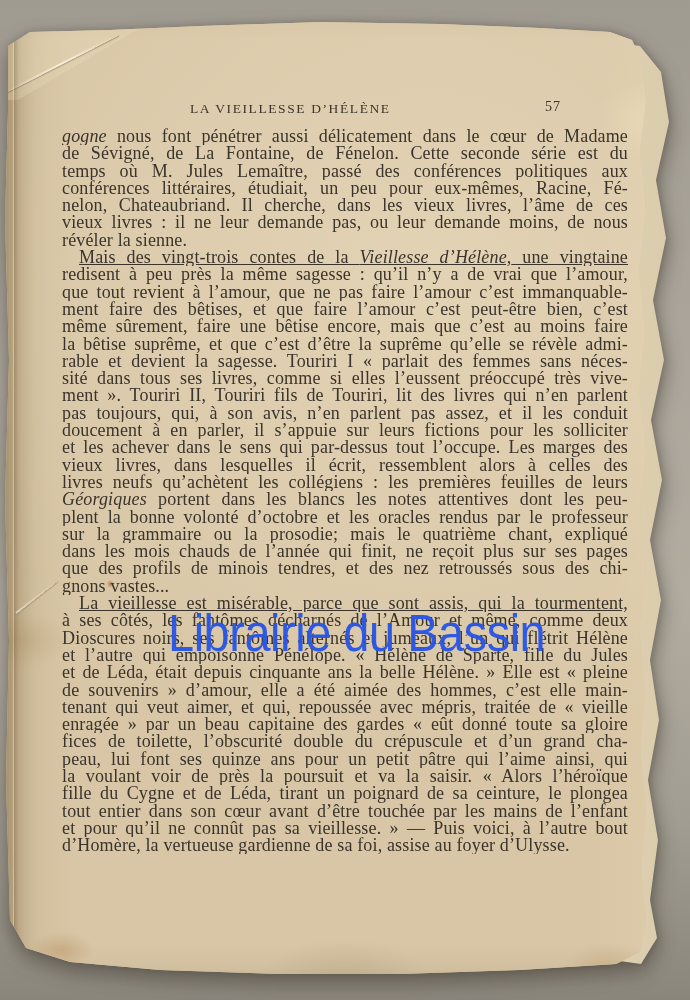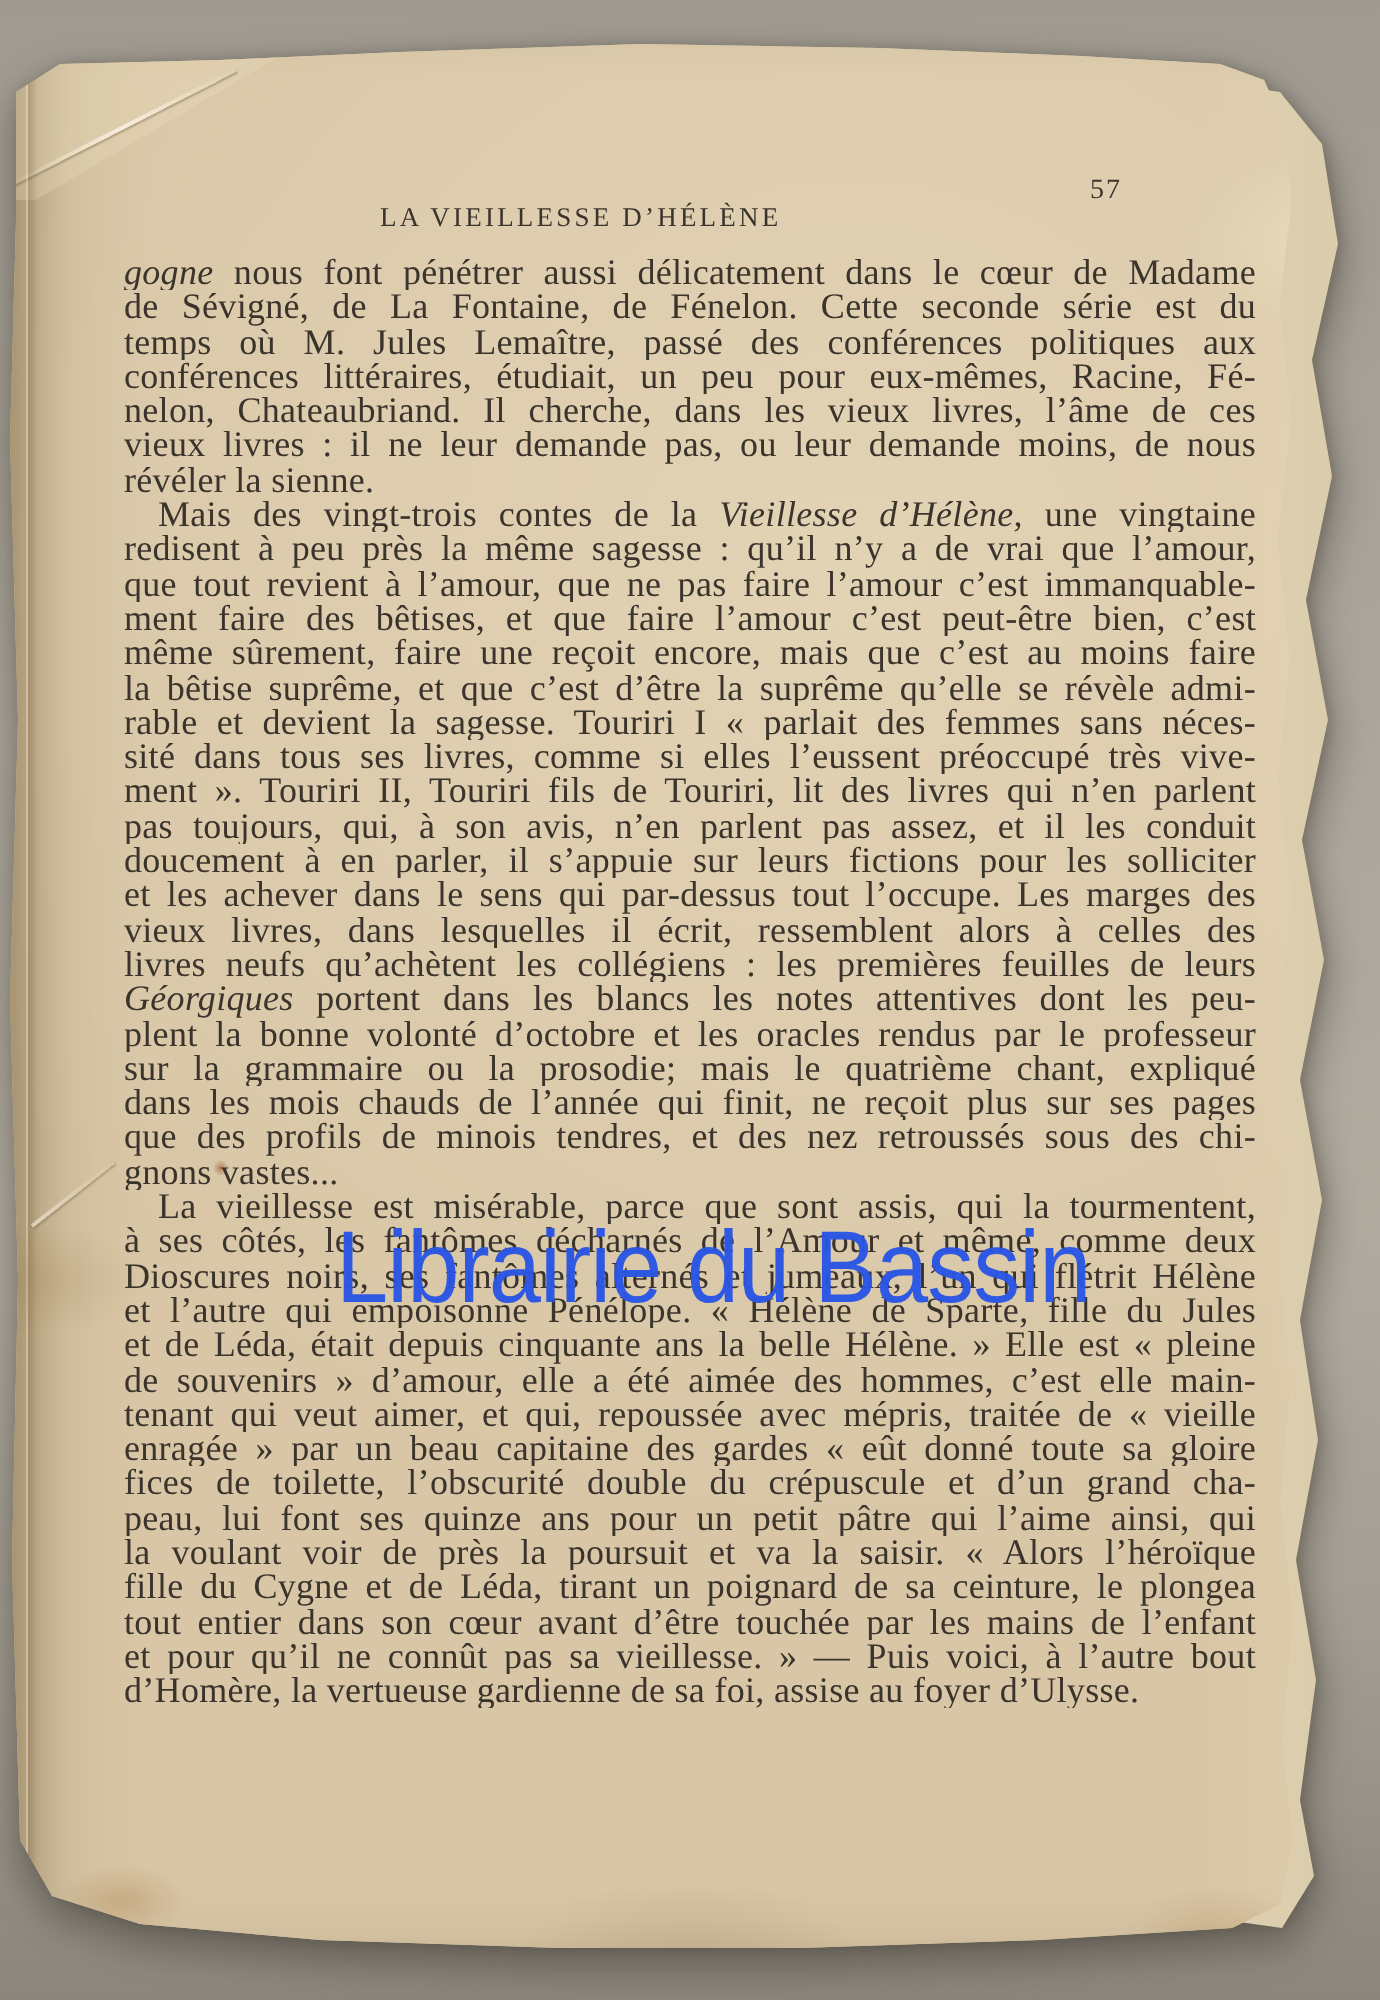--- a/index.html
+++ b/index.html
@@ -58,31 +58,31 @@
   .fold-flap{
     position:absolute;left:0;top:22px;width:150px;height:80px;
     background:rgba(236,222,188,.30);
     clip-path:polygon(0 8px,140px 6px,18px 78px,0 78px);
   }
   .running-header{position:absolute;left:0;top:0;width:100%;}
   .title{
     position:absolute;left:190px;top:101px;color:var(--ink,#3b342c);
     font-size:13.5px;letter-spacing:1.6px;white-space:nowrap;
   }
-  .folio{position:absolute;left:545px;top:88px;color:var(--ink,#3b342c);font-size:14px;letter-spacing:1px;}
+  .folio{position:absolute;left:545px;top:99px;color:var(--ink,#3b342c);font-size:14px;letter-spacing:1px;}
   .text-block{
     position:absolute;left:62px;top:128px;width:566px;color:var(--ink,#3b342c);
     font-size:18px;letter-spacing:.15px;
   }
   .line{
     height:17.3px;line-height:17.3px;overflow:hidden;
     text-align:justify;text-align-last:justify;
   }
   .line.para-end{text-align-last:left;}
-  .line.indent{text-indent:17px;}
+  .line.indent{text-indent:17px;text-decoration:underline;}
   .line i{font-style:italic;}
   .watermark{
     position:absolute;left:168px;top:609px;white-space:nowrap;
     font-family:"Liberation Sans", sans-serif;
     font-size:51px;line-height:50px;letter-spacing:-.5px;
     color:var(--watermark_blue,#2a56e4);opacity:.97;
     transform:scaleX(.92);transform-origin:left center;
   }
 </style>
 </head>
@@ -108,21 +108,21 @@
           <div class="line">de Sévigné, de La Fontaine, de Fénelon. Cette seconde série est du</div>
           <div class="line">temps où M. Jules Lemaître, passé des conférences politiques aux</div>
           <div class="line">conférences littéraires, étudiait, un peu pour eux-mêmes, Racine, Fé-</div>
           <div class="line">nelon, Chateaubriand. Il cherche, dans les vieux livres, l’âme de ces</div>
           <div class="line">vieux livres : il ne leur demande pas, ou leur demande moins, de nous</div>
           <div class="line para-end">révéler la sienne.</div>
           <div class="line indent">Mais des vingt-trois contes de la <i>Vieillesse d’Hélène,</i> une vingtaine</div>
           <div class="line">redisent à peu près la même sagesse : qu’il n’y a de vrai que l’amour,</div>
           <div class="line">que tout revient à l’amour, que ne pas faire l’amour c’est immanquable-</div>
           <div class="line">ment faire des bêtises, et que faire l’amour c’est peut-être bien, c’est</div>
-          <div class="line">même sûrement, faire une reçoit encore, mais que c’est au moins faire</div>
+          <div class="line">même sûrement, faire une bêtise encore, mais que c’est au moins faire</div>
           <div class="line">la bêtise suprême, et que c’est d’être la suprême qu’elle se révèle admi-</div>
           <div class="line">rable et devient la sagesse. Touriri I « parlait des femmes sans néces-</div>
           <div class="line">sité dans tous ses livres, comme si elles l’eussent préoccupé très vive-</div>
           <div class="line">ment ». Touriri II, Touriri fils de Touriri, lit des livres qui n’en parlent</div>
           <div class="line">pas toujours, qui, à son avis, n’en parlent pas assez, et il les conduit</div>
           <div class="line">doucement à en parler, il s’appuie sur leurs fictions pour les solliciter</div>
           <div class="line">et les achever dans le sens qui par-dessus tout l’occupe. Les marges des</div>
           <div class="line">vieux livres, dans lesquelles il écrit, ressemblent alors à celles des</div>
           <div class="line">livres neufs qu’achètent les collégiens : les premières feuilles de leurs</div>
           <div class="line"><i>Géorgiques</i> portent dans les blancs les notes attentives dont les peu-</div>

